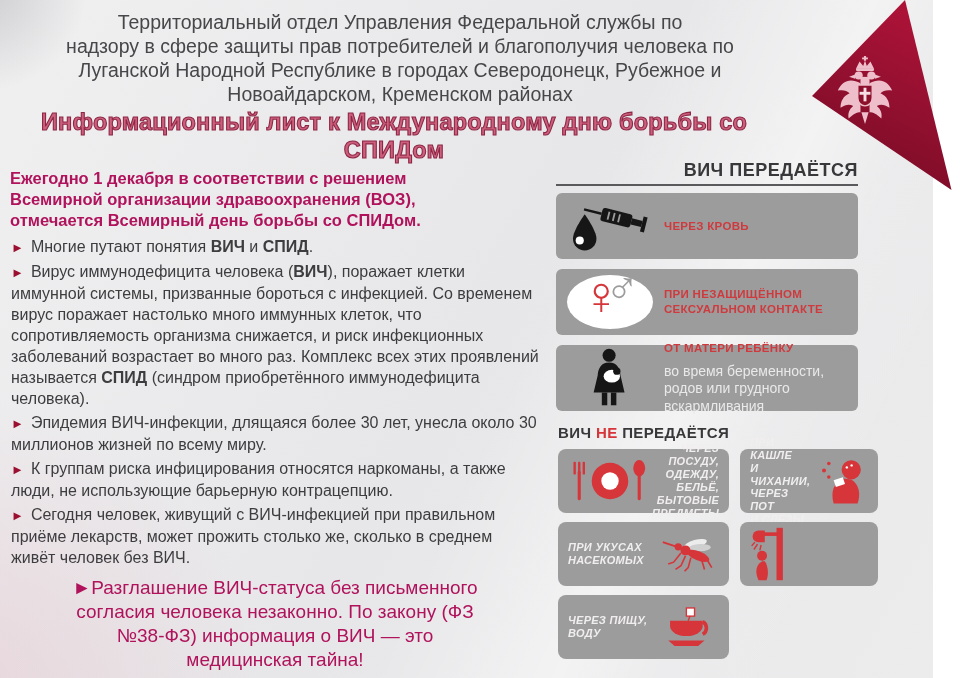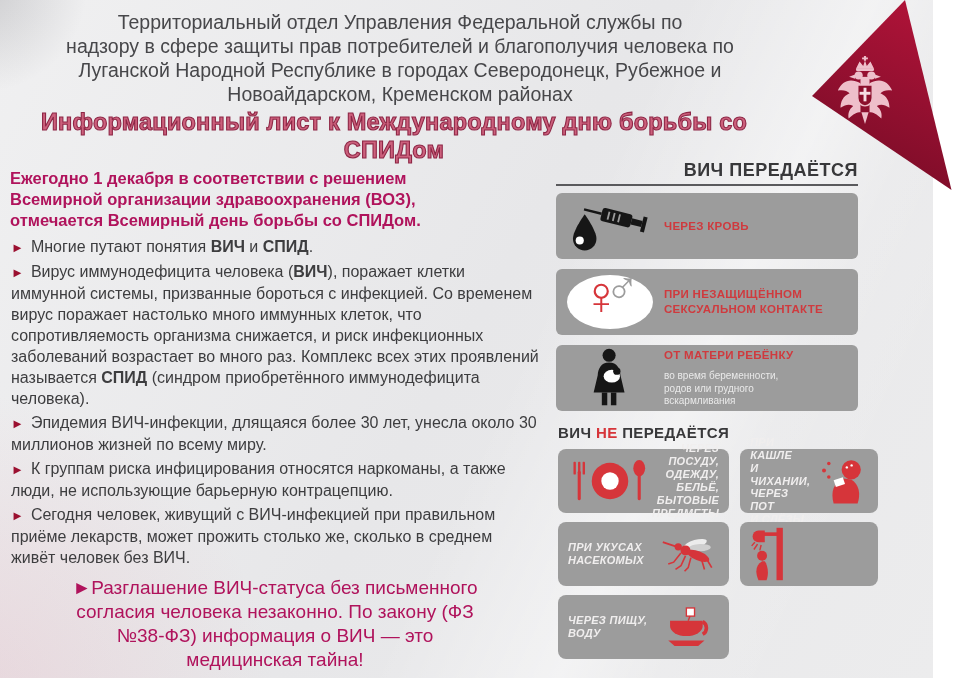--- a/index.html
+++ b/index.html
@@ -33,21 +33,21 @@
   
   .panel-transmitted{position:absolute;left:556px;top:160px;width:302px;}
   .panel-transmitted h2{margin:0;font-size:18px;font-weight:bold;color:#38383a;
     text-align:right;letter-spacing:.5px;}
   .panel-transmitted .hr{height:2px;background:#5a5a5d;margin:3px 0 7px 0;}
   .t-tile{display:flex;align-items:center;height:66px;margin-bottom:10px;
     background:#9c9c9c;border-radius:6px;}
   .t-ico{flex:0 0 108px;display:flex;justify-content:center;align-items:center;}
   .t-label{font-size:11.5px;line-height:1.3;font-weight:bold;color:#cf3a3e;
     letter-spacing:.3px;white-space:pre-line;}
-  .t-sub{font-size:10px;line-height:1.25;color:#e9e9e9;white-space:pre-line;margin-top:7px;}
+  .t-sub{font-size:14px;line-height:1.25;color:#e9e9e9;white-space:pre-line;margin-top:7px;}
   .ellipse{position:relative;width:86px;height:54px;background:#fff;border-radius:50%;}
   .ellipse .female{position:absolute;left:14px;top:-7px;font-size:54px;line-height:1;
     color:#d6353a;font-weight:bold;}
   .ellipse .male{position:absolute;left:38px;top:-12px;font-size:46px;line-height:1;
     color:#9c9c9c;font-weight:bold;}
   
   .panel-not{position:absolute;left:558px;top:424px;width:314px;}
   .panel-not h2{margin:0 0 8px 0;font-size:15px;font-weight:bold;color:#38383a;letter-spacing:.4px;}
   .panel-not h2 .red{color:#d6353a;}
   .n-grid{display:grid;grid-template-columns:1fr 1fr;gap:9px 11px;grid-auto-rows:64px;}

